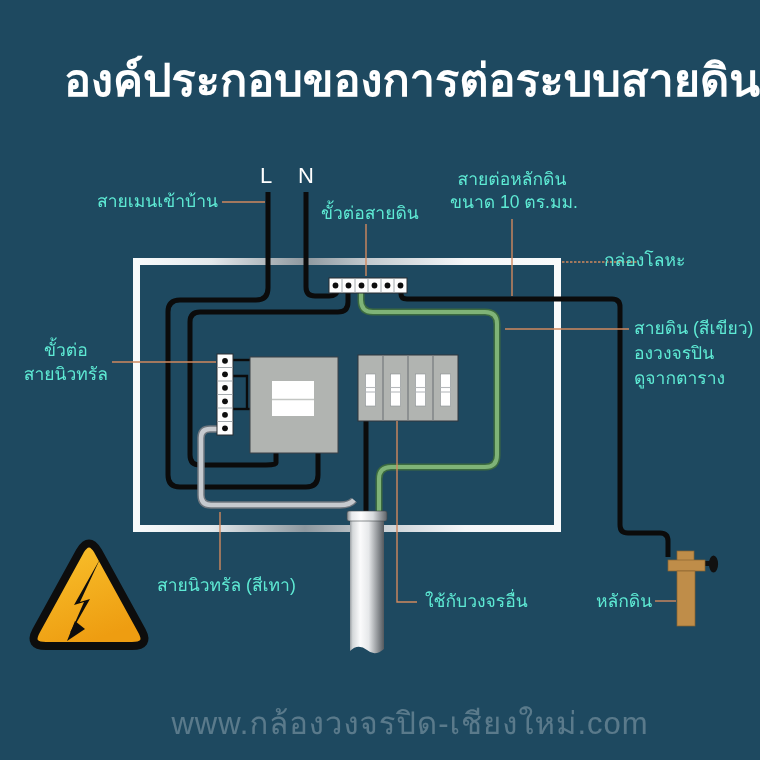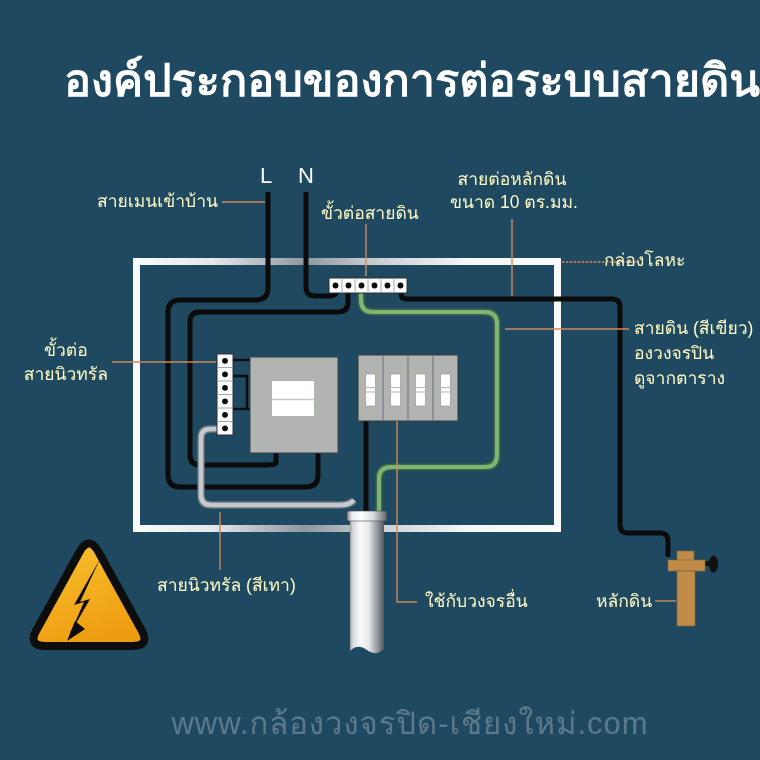--- a/index.html
+++ b/index.html
@@ -8,21 +8,21 @@
     background:#1e4960;
     font-family:"Liberation Sans","DejaVu Sans",sans-serif;
   }
   .abs{position:absolute;}
   #title{
     top:44px;left:0;width:760px;text-align:right;
     color:#ffffff;font-size:45px;font-weight:bold;letter-spacing:0px;
   }
   .lnlabel{color:#ffffff;font-size:22px;width:20px;text-align:center;top:163px;}
   .lbl{
-    color:#fef9c3;font-size:17.5px;line-height:24px;white-space:nowrap;
+    color:#5eead4;font-size:17.5px;line-height:24px;white-space:nowrap;
   }
   .center{text-align:center;}
   .right{text-align:center;}
   #watermark{
     top:698px;left:0;width:760px;text-align:center;
     color:rgba(255,255,255,0.27);font-size:31px;letter-spacing:1px;margin-left:30px;
   }
   svg{position:absolute;top:0;left:0;}
 </style>
 </head>

